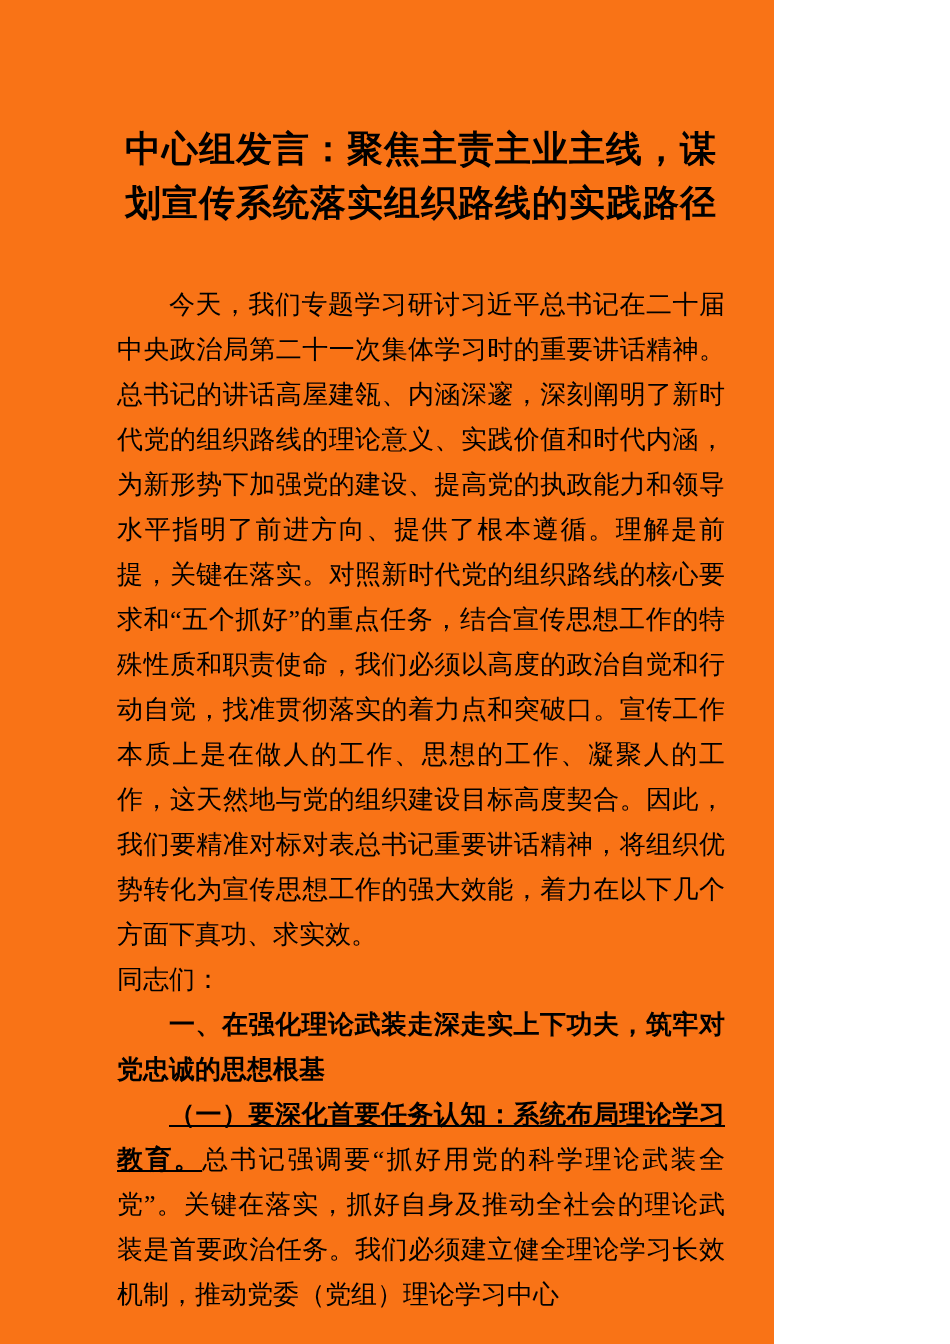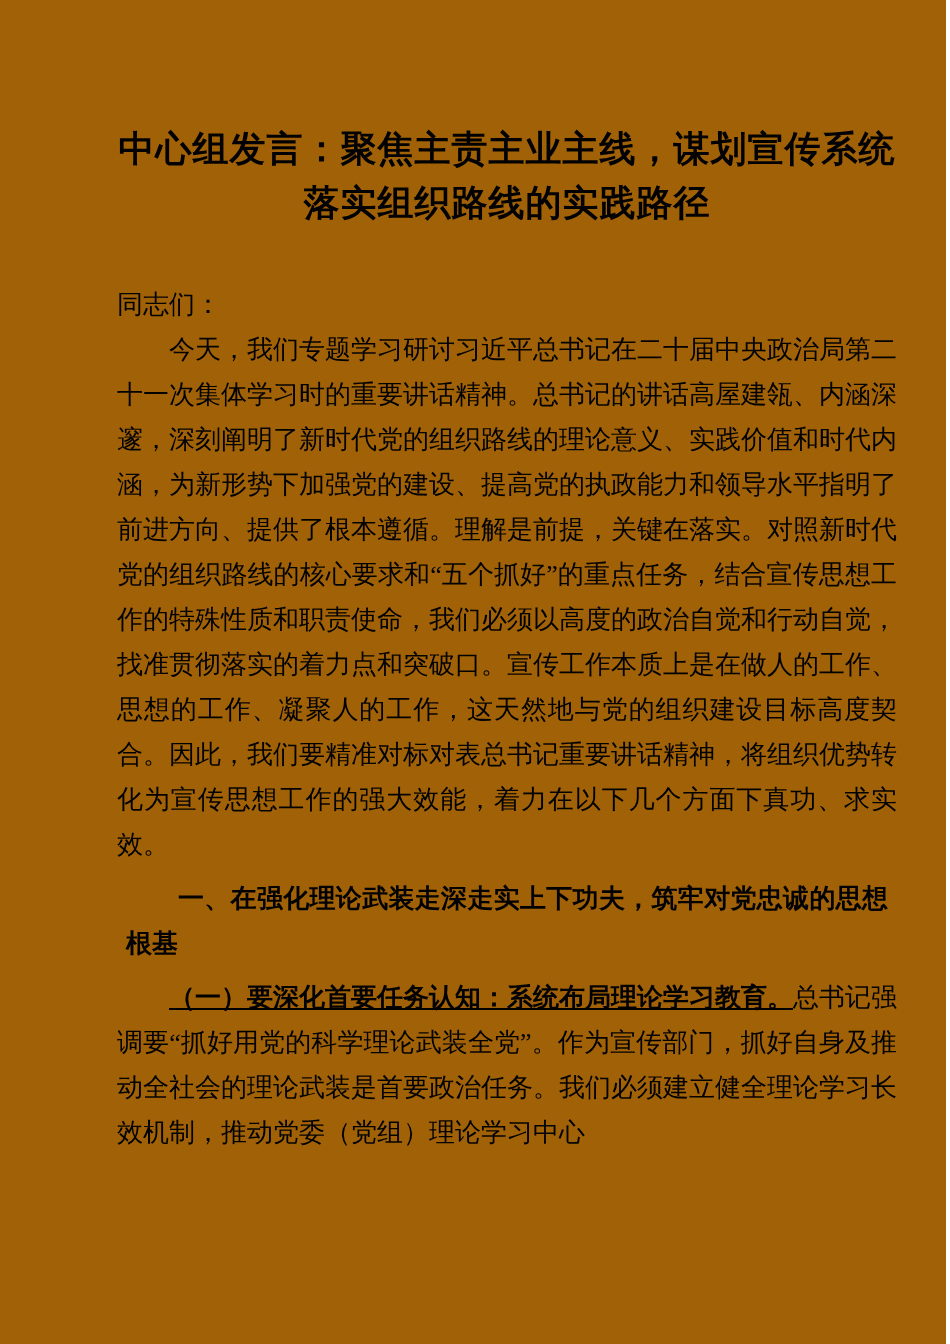--- a/index.html
+++ b/index.html
@@ -9,24 +9,24 @@
   }
   body {
     width: 950px;
     height: 1344px;
     overflow: hidden;
     font-family: "Liberation Serif", "DejaVu Serif", serif;
     color: #000000;
   }
   .page {
     box-sizing: border-box;
-    width: 946px;
+    width: 774px;
     height: 1344px;
     padding: 122px 49px 0 117px;
-    background: #a16207;
+    background: #f97316;
   }
   .title {
     margin: 0 0 52px 0;
     font-size: 36px;
     line-height: 54px;
     font-weight: bold;
     text-align: center;
     letter-spacing: 1px;
     font-family: "Liberation Serif", "DejaVu Serif", serif;
   }
@@ -36,42 +36,42 @@
     line-height: 45px;
     text-align: justify;
     text-justify: inter-ideograph;
     word-break: break-all;
     font-weight: normal;
   }
   .indent {
     text-indent: 2em;
   }
   .heading {
-    margin: 9px;
+    margin: 0;
     font-size: 26px;
     line-height: 45px;
     font-weight: bold;
     text-indent: 2em;
     text-align: justify;
     word-break: break-all;
     font-family: "Liberation Sans", "DejaVu Sans", sans-serif;
   }
   .lead {
     font-weight: bold;
     text-decoration: underline;
   }
 </style>
 </head>
 <body>
 
 <div class="page">
 
   <h1 class="title">中心组发言：聚焦主责主业主线，谋划宣传系统落实组织路线的实践路径</h1>
 
+  <p class="para indent">今天，我们专题学习研讨习近平总书记在二十届中央政治局第二十一次集体学习时的重要讲话精神。总书记的讲话高屋建瓴、内涵深邃，深刻阐明了新时代党的组织路线的理论意义、实践价值和时代内涵，为新形势下加强党的建设、提高党的执政能力和领导水平指明了前进方向、提供了根本遵循。理解是前提，关键在落实。对照新时代党的组织路线的核心要求和“五个抓好”的重点任务，结合宣传思想工作的特殊性质和职责使命，我们必须以高度的政治自觉和行动自觉，找准贯彻落实的着力点和突破口。宣传工作本质上是在做人的工作、思想的工作、凝聚人的工作，这天然地与党的组织建设目标高度契合。因此，我们要精准对标对表总书记重要讲话精神，将组织优势转化为宣传思想工作的强大效能，着力在以下几个方面下真功、求实效。</p>
+
   <p class="para">同志们：</p>
-
-  <p class="para indent">今天，我们专题学习研讨习近平总书记在二十届中央政治局第二十一次集体学习时的重要讲话精神。总书记的讲话高屋建瓴、内涵深邃，深刻阐明了新时代党的组织路线的理论意义、实践价值和时代内涵，为新形势下加强党的建设、提高党的执政能力和领导水平指明了前进方向、提供了根本遵循。理解是前提，关键在落实。对照新时代党的组织路线的核心要求和“五个抓好”的重点任务，结合宣传思想工作的特殊性质和职责使命，我们必须以高度的政治自觉和行动自觉，找准贯彻落实的着力点和突破口。宣传工作本质上是在做人的工作、思想的工作、凝聚人的工作，这天然地与党的组织建设目标高度契合。因此，我们要精准对标对表总书记重要讲话精神，将组织优势转化为宣传思想工作的强大效能，着力在以下几个方面下真功、求实效。</p>
 
   <h2 class="heading">一、在强化理论武装走深走实上下功夫，筑牢对党忠诚的思想根基</h2>
 
-  <p class="para indent"><span class="lead">（一）要深化首要任务认知：系统布局理论学习教育。</span><span>总书记强调要“抓好用党的科学理论武装全党”。作为宣传部门，抓好自身及推动全社会的理论武装是首要政治任务。我们必须建立健全理论学习长效机制，推动党委（党组）理论学习中心</span></p>
+  <p class="para indent"><span class="lead">（一）要深化首要任务认知：系统布局理论学习教育。</span><span>总书记强调要“抓好用党的科学理论武装全党”。关键在落实，抓好自身及推动全社会的理论武装是首要政治任务。我们必须建立健全理论学习长效机制，推动党委（党组）理论学习中心</span></p>
 
 </div>
 
 </body></html>

